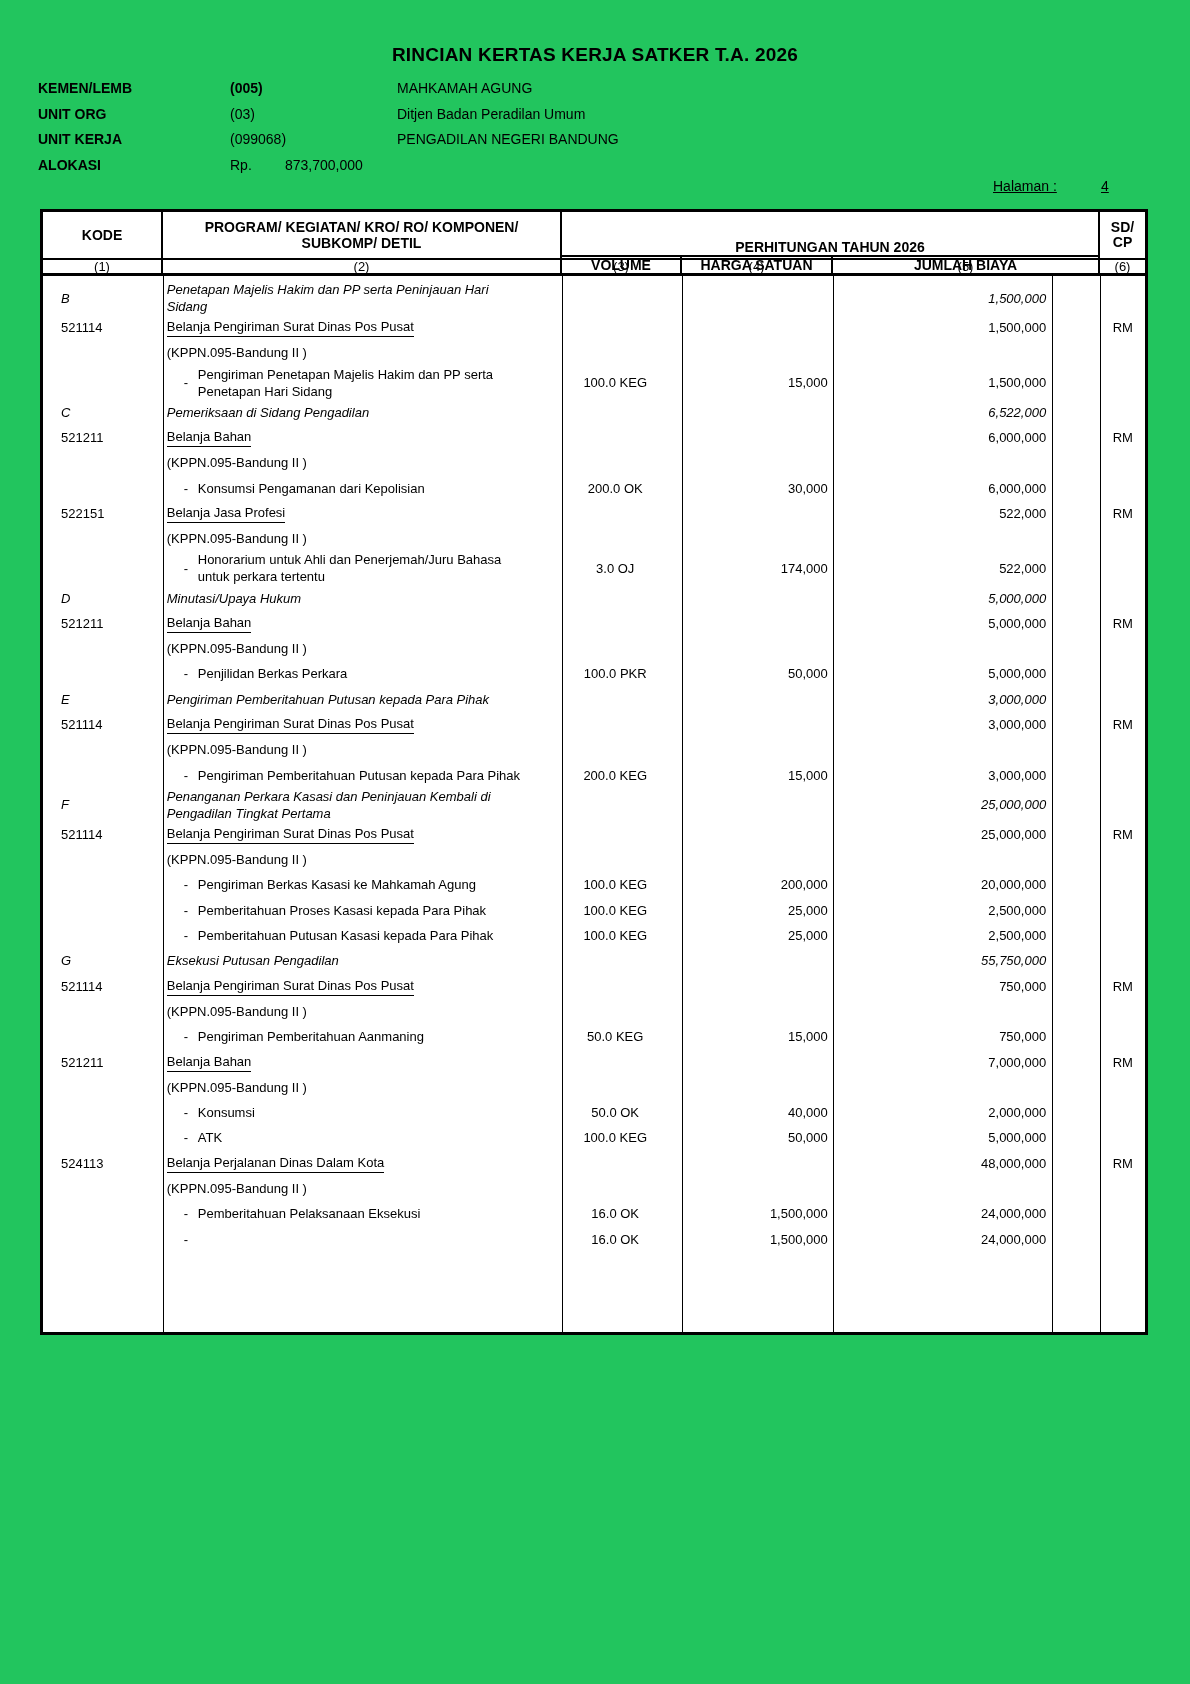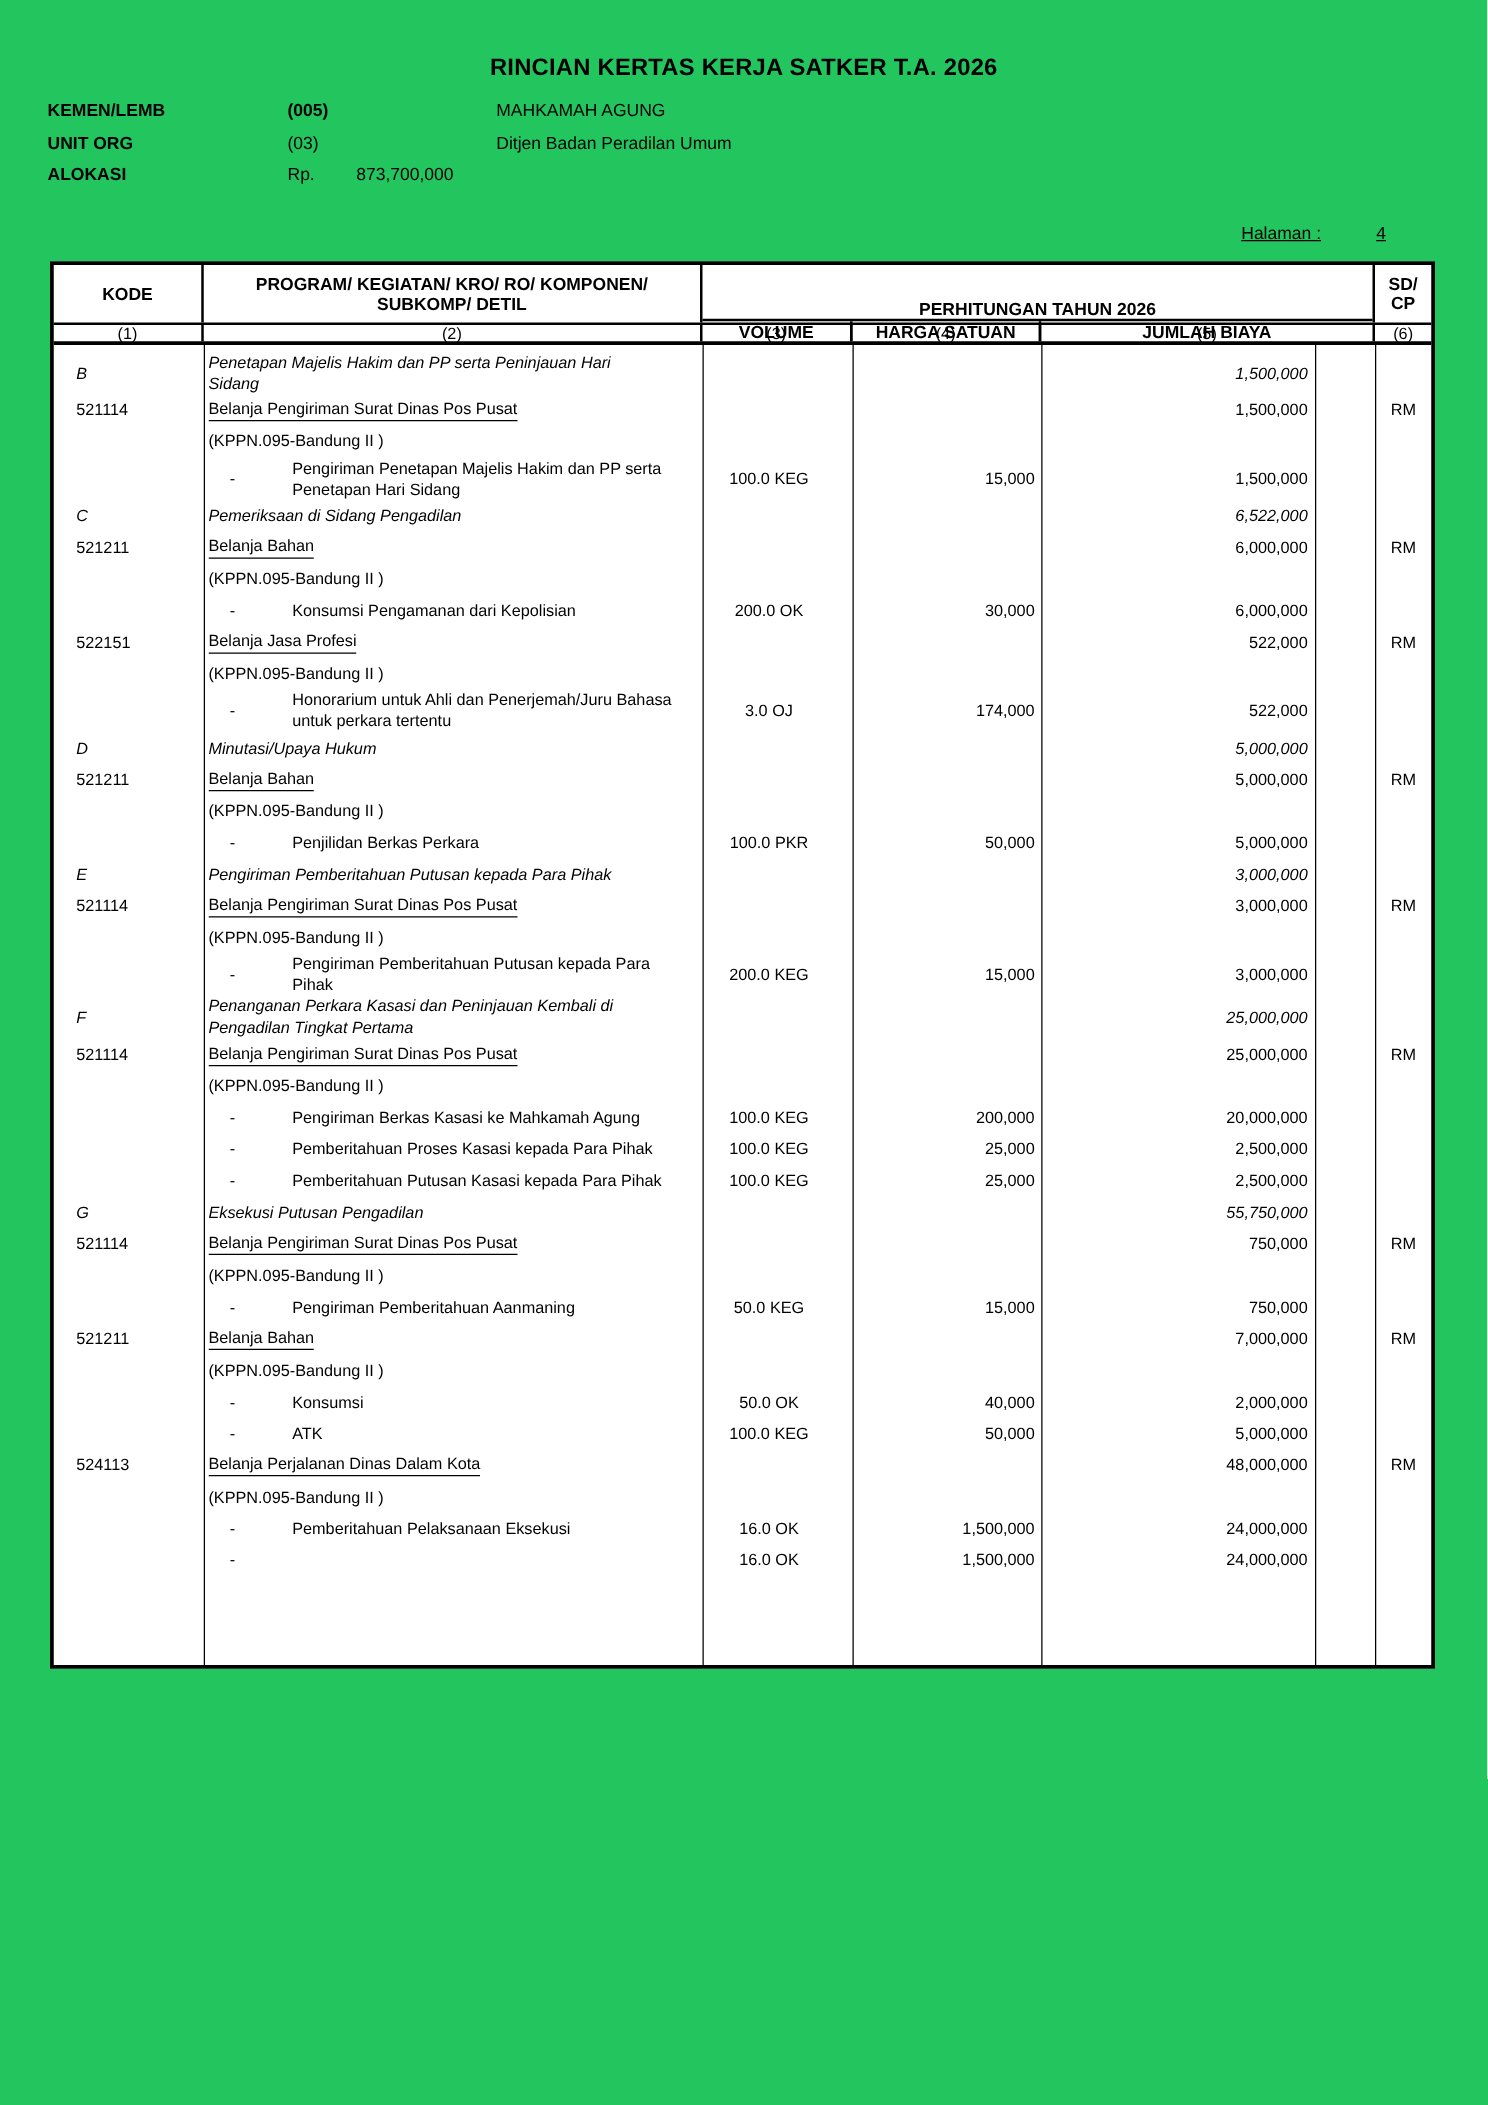--- a/index.html
+++ b/index.html
@@ -60,35 +60,38 @@
   .c3{width:120px;text-align:center;display:block;}
   .c4{width:151px;text-align:right;padding-right:9px;display:block;margin-left:13px;}
   .c5{width:219px;text-align:right;padding-right:7px;display:block;}
   .c6{width:48px;}
   .c7{width:45px;text-align:center;display:block;}
   .row-section .c1,.row-section .utxt,.row-section .c5{font-style:italic;}
   .row-section .utxt{max-width:360px;}
   .utxt{display:inline-block;}
   .utxt.acct{border-bottom:1px solid #000;padding-bottom:1px;}
   .dash{width:14px;margin-left:17px;flex:none;text-align:left;}
-  .dtxt{max-width:335px;margin-left:36px;}
+  .dtxt{max-width:335px;}
 </style>
 </head>
 <body>
 
 <div class="page">
 
   <div class="doc-title">RINCIAN KERTAS KERJA SATKER T.A. 2026</div>
 
   <div class="meta">
     <div class="meta-row first">
       <span class="meta-label">KEMEN/LEMB</span><span class="meta-code">(005)</span><span class="meta-value">MAHKAMAH AGUNG</span>
     </div>
     <div class="meta-row">
       <span class="meta-label">UNIT ORG</span><span class="meta-code">(03)</span><span class="meta-value">Ditjen Badan Peradilan Umum</span>
+    </div>
+    <div class="meta-row">
+      <span class="meta-label">UNIT KERJA</span><span class="meta-code">(099068)</span><span class="meta-value">PENGADILAN NEGERI BANDUNG</span>
     </div>
     <div class="meta-row alokasi">
       <span class="meta-label">ALOKASI</span><span class="meta-code">Rp.</span><span class="meta-value">873,700,000</span>
     </div>
   </div>
 
   <div class="halaman">
     <span class="hl">Halaman :</span>
     <span class="hv">4</span>
   </div>

